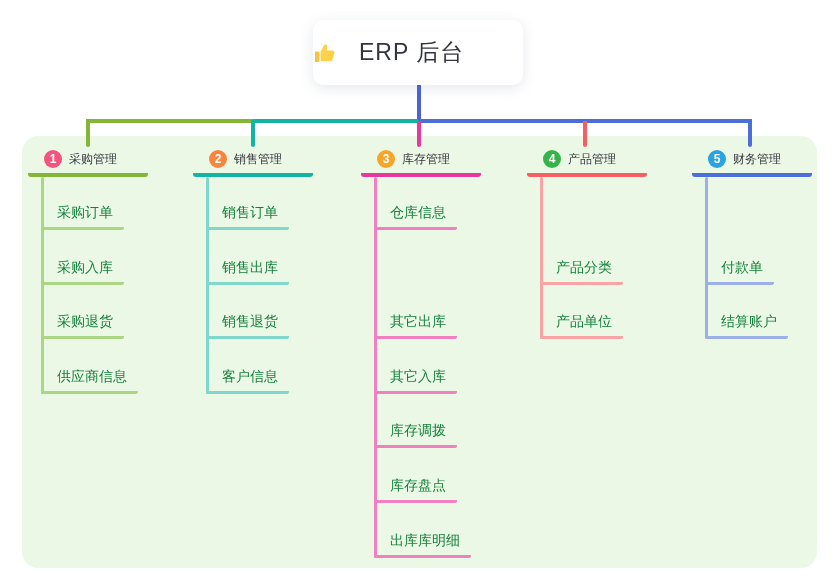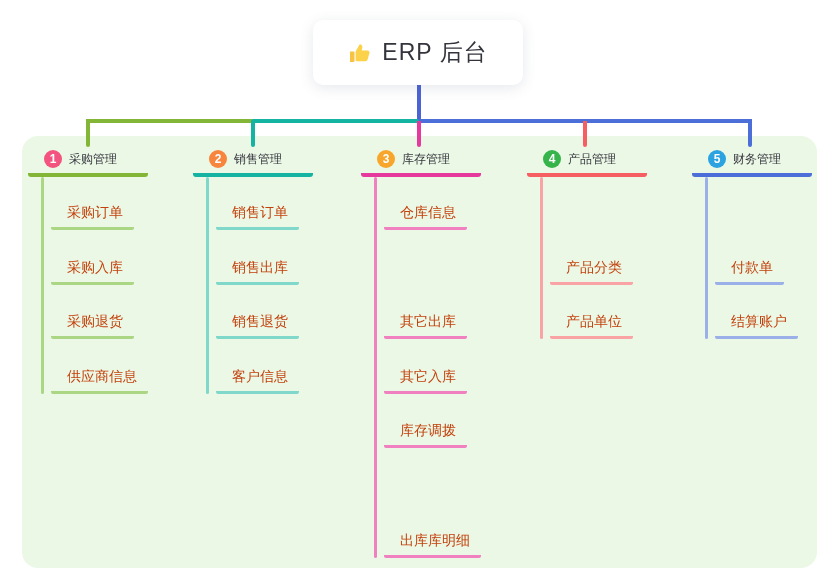--- a/index.html
+++ b/index.html
@@ -2,21 +2,21 @@
 <html><head>
 <meta charset="utf-8">
 <style>
   html,body{margin:0;padding:0;background:#ffffff;width:839px;height:588px;overflow:hidden;
     font-family:"Liberation Sans","DejaVu Sans",sans-serif;}
   .stage{position:relative;width:839px;height:588px;}
 
   
   .root-node{position:absolute;left:313px;top:20px;width:210px;height:65px;background:#ffffff;
     border-radius:10px;box-shadow:0 3px 14px rgba(80,90,120,.14);display:flex;align-items:center;
-    justify-content:center;gap:10px;z-index:5;}
+    justify-content:flex-start;gap:22px;z-index:5;}
   .root-title{font-size:23px;color:#33343c;letter-spacing:1px;}
   .thumb-icon{width:24px;height:24px;display:inline-block;}
 
   
   .stem{position:absolute;left:417px;top:85px;width:4px;height:37px;z-index:3;}
   .bus{position:absolute;top:119px;height:4px;z-index:3;border-radius:2px;background:var(--c);}
   .bus-seg0{left:86px;width:167px;}
   .bus-seg1{left:251px;width:168px;}
   .bus-seg2{left:419px;width:333px;}
   .stub{position:absolute;width:4px;z-index:3;background:var(--c);border-radius:0 0 2px 2px;}
@@ -33,22 +33,22 @@
   .branch{position:absolute;top:0;height:588px;width:170px;z-index:2;}
   .br0{left:28px}.br1{left:193px}.br2{left:361px}.br3{left:527px}.br4{left:692px}
   .branch-header{position:absolute;left:0;top:145px;width:120px;height:32px;box-sizing:border-box;
     border-bottom:4px solid var(--c);border-radius:0 0 3px 3px;display:flex;align-items:center;
     gap:7px;padding-left:16px;cursor:default;}
   .badge{width:18px;height:18px;border-radius:50%;background:var(--b);color:#fff;font-size:12px;
     font-weight:bold;display:flex;align-items:center;justify-content:center;flex:0 0 18px;}
   .branch-label{font-size:12px;color:#35363e;white-space:nowrap;}
   .vline{position:absolute;left:13px;top:177px;width:3px;background:var(--l);border-radius:2px;}
   .vl3{height:162px}.vl4{height:217px}.vl7{height:381px}
-  .child{position:absolute;left:23px;height:31px;box-sizing:border-box;border-bottom:3px solid var(--l);
-    border-radius:0 0 2px 2px;padding:0 11px 0 16px;line-height:27px;font-size:14px;color:#c2410c;
+  .child{position:absolute;left:13px;height:31px;box-sizing:border-box;border-bottom:3px solid var(--l);
+    border-radius:0 0 2px 2px;padding:0 11px 0 16px;line-height:27px;font-size:14px;color:#15803d;
     white-space:nowrap;}
   .r0{top:199px}.r1{top:254px}.r2{top:308px}.r3{top:363px}.r4{top:417px}.r5{top:472px}.r6{top:527px}
 </style>
 </head>
 <body>
 
 <div class="stage">
 
   <div class="root-node">
     <svg class="thumb-icon" viewBox="0 0 24 24">
@@ -99,20 +99,21 @@
   <div class="branch br2" style="--c: #e6399e; --l: #f180c1; --b: #f8a62b;">
     <div class="branch-header">
       <span class="badge">3</span>
       <span class="branch-label">库存管理</span>
     </div>
     <div class="vline vl7"></div>
     <div class="child r0">仓库信息</div>
     <div class="child r2">其它出库</div>
     <div class="child r3">其它入库</div>
     <div class="child r4">库存调拨</div>
+    <div class="child r5">库存盘点</div>
     <div class="child r6">出库库明细</div>
   </div>
 
   <div class="branch br3" style="--c: #f65f62; --l: #f9a3a5; --b: #35b44a;">
     <div class="branch-header">
       <span class="badge">4</span>
       <span class="branch-label">产品管理</span>
     </div>
     <div class="vline vl3"></div>
     <div class="child r1">产品分类</div>

